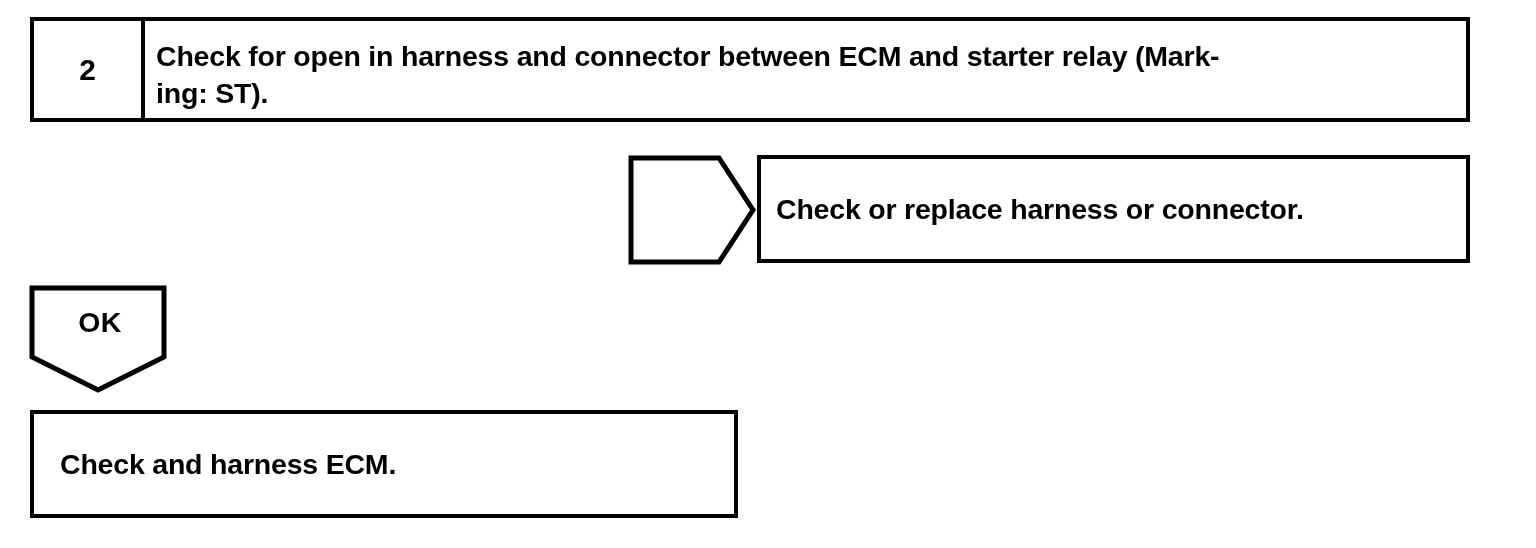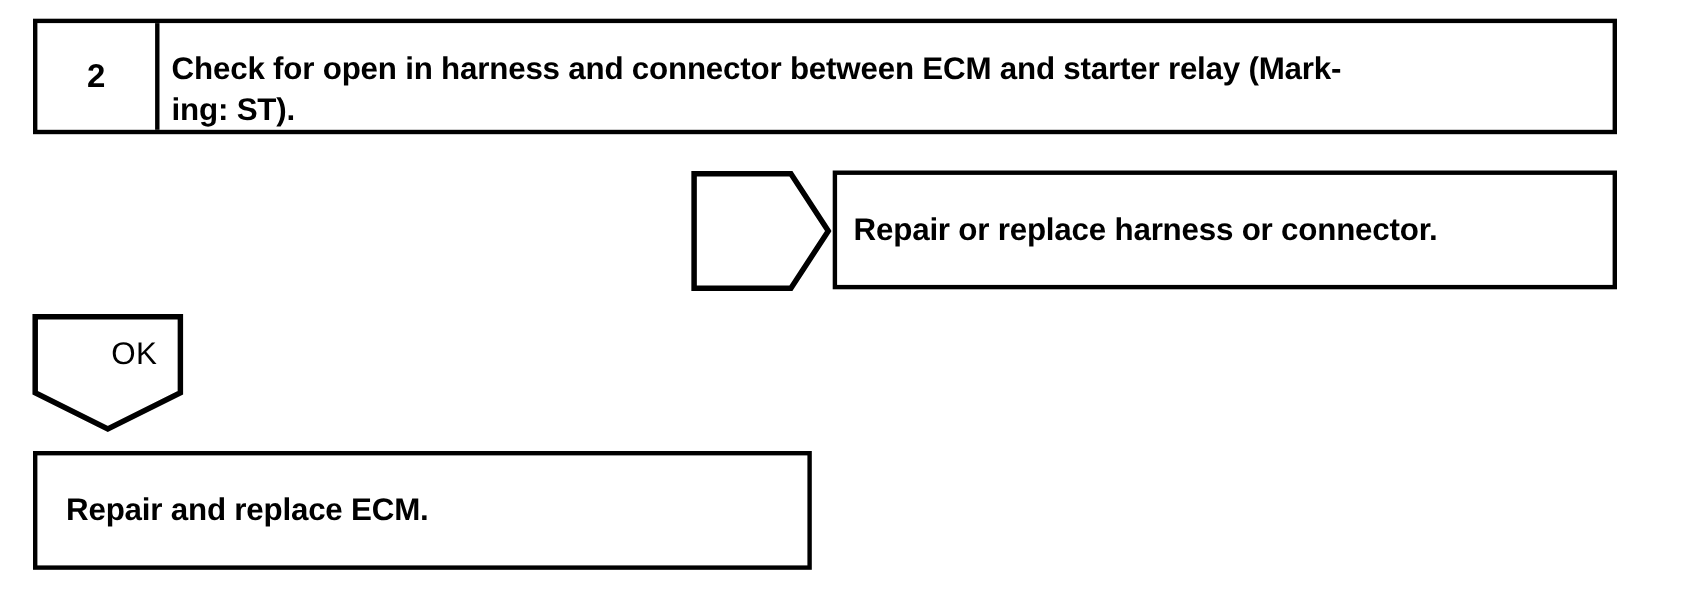--- a/index.html
+++ b/index.html
@@ -46,21 +46,21 @@
     font-weight: bold;
     color: #000000;
     letter-spacing: 0px;
     line-height: 1;
   }
   .step-text-cell {
     flex: 1 1 auto;
     box-sizing: border-box;
     padding: 0 10px 0 11px;
     display: flex;
-    align-items: flex-end;
+    align-items: center;
     border-radius: 17px;
   }
   .step-text {
     font-size: 28.5px;
     font-weight: bold;
     color: #000000;
     line-height: 1.28;
     letter-spacing: -0.2px;
     margin-top: 10px;
     white-space: pre-line;
@@ -117,29 +117,29 @@
   .ok-arrow {
     position: absolute;
     left: 29px;
     top: 285px;
     width: 138px;
     height: 108px;
   }
   .ok-arrow svg { display: block; }
   .ok-label {
     position: absolute;
-    left: 41px;
+    left: 19px;
     top: 285px;
     width: 138px;
     height: 74px;
     display: flex;
     align-items: center;
     justify-content: center;
     font-size: 28.5px;
-    font-weight: normal;
+    font-weight: bold;
     color: #000000;
     letter-spacing: 0.3px;
     pointer-events: none;
     padding-left: 12px;
   }
 
   
   .result-box {
     position: absolute;
     left: 30px;
@@ -176,27 +176,27 @@
     </div>
   </div>
 
   <div class="ng-arrow">
     <svg width="128" height="110" viewBox="0 0 128 110" xmlns="http://www.w3.org/2000/svg">
       <polygon points="3,3 91,3 125,55 91,107 3,107" fill="#ffffff" stroke="#000000" stroke-width="5" stroke-linejoin="miter"></polygon>
     </svg>
   </div>
 
   <div class="repair-box">
-    <span class="repair-text">Repair or replace harness or connector.</span>
+    <span class="repair-text">Check or replace harness or connector.</span>
   </div>
 
   <div class="ok-arrow">
     <svg width="138" height="108" viewBox="0 0 138 108" xmlns="http://www.w3.org/2000/svg">
       <polygon points="3,3 135,3 135,72 69,105 3,72" fill="#ffffff" stroke="#000000" stroke-width="5" stroke-linejoin="miter"></polygon>
     </svg>
   </div>
   <div class="ok-label">OK</div>
 
   <div class="result-box">
-    <span class="result-text">Repair and replace ECM.</span>
+    <span class="result-text">Check and harness ECM.</span>
   </div>
 
 </div>
 
 </body></html>

